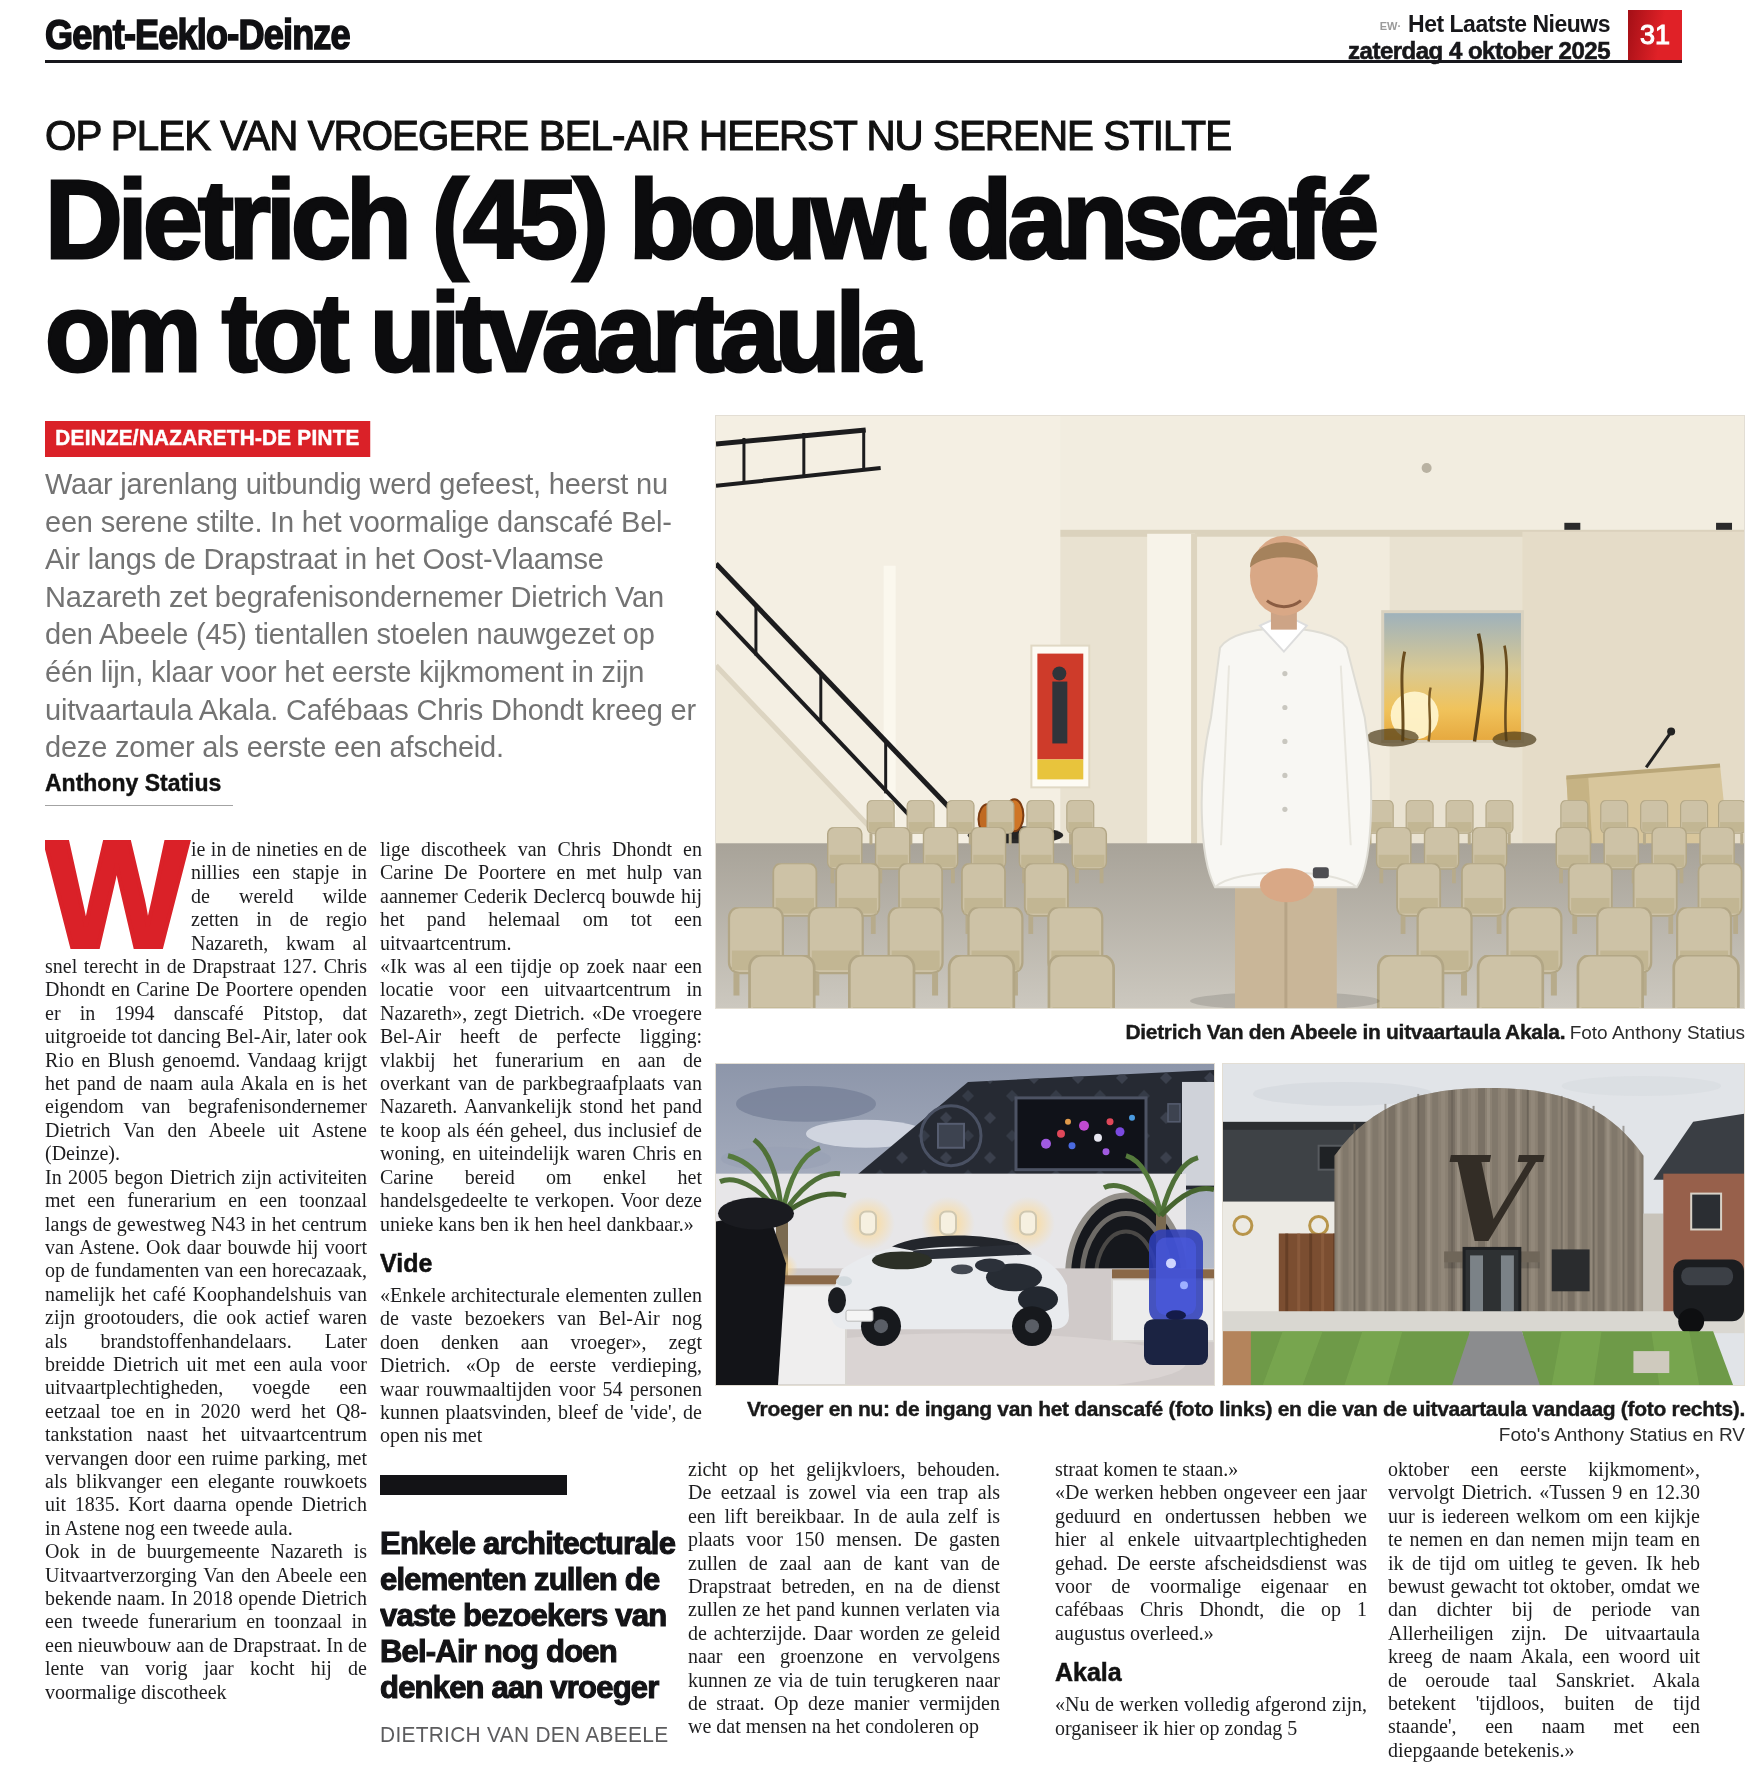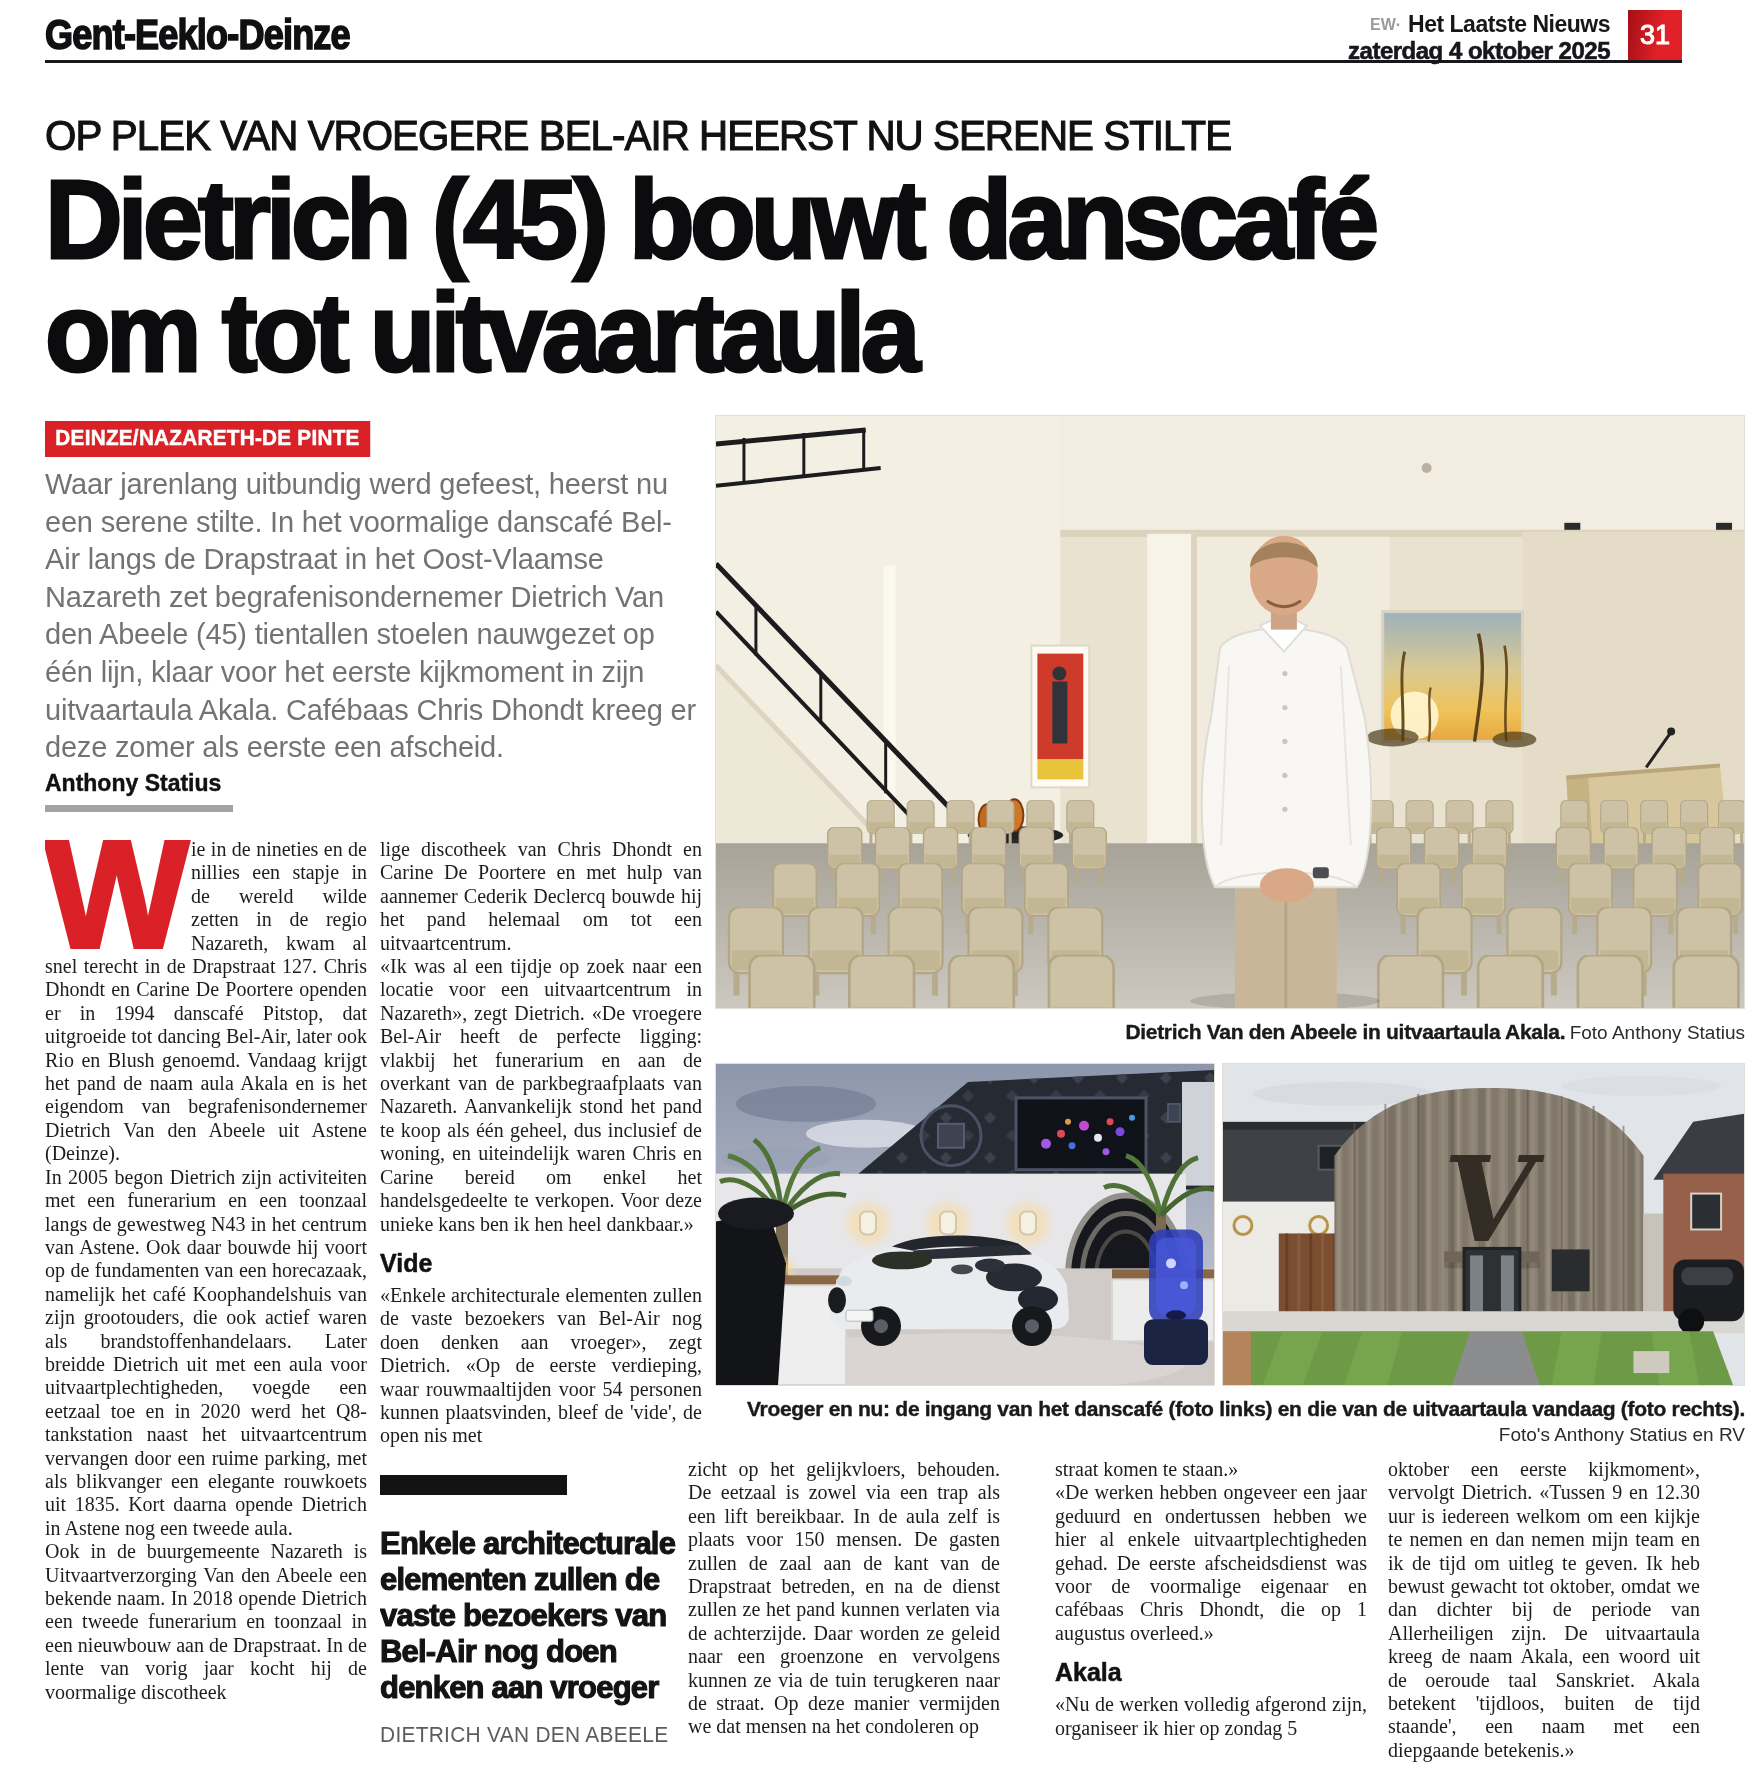--- a/index.html
+++ b/index.html
@@ -4,37 +4,37 @@
 <style>
   html,body{margin:0;padding:0;background:#ffffff;}
   #page{position:relative;width:1756px;height:1774px;background:#fff;overflow:hidden;
         font-family:"Liberation Sans",sans-serif;color:#151515;}
   .abs{position:absolute;}
 
   
   .section-title{left:45px;top:10px;font-size:43px;font-weight:bold;letter-spacing:-1px;
     -webkit-text-stroke:1.6px #101013;color:#101013;transform:scaleX(.84);transform-origin:left top;white-space:nowrap;}
   .mast-right{right:146px;top:12px;text-align:right;line-height:24px;white-space:nowrap;}
-  .edition{font-size:16px;color:#9a9a9a;font-weight:bold;margin-right:7px;vertical-align:2px;}
+  .edition{font-size:11px;color:#9a9a9a;font-weight:bold;margin-right:7px;vertical-align:2px;}
   .brand{font-size:23px;font-weight:bold;color:#17171a;letter-spacing:-0.5px;}
   .mast-date{font-size:24px;font-weight:bold;color:#17171a;letter-spacing:-0.5px;-webkit-text-stroke:.6px #17171a;}
   .pagenum{left:1628px;top:10px;width:54px;height:50px;background:linear-gradient(100deg,#a30f16,#e02127 60%,#e02127);
     color:#fff;display:flex;align-items:center;justify-content:center;font-size:27px;font-weight:400;
     -webkit-text-stroke:1px #fff;}
   .mast-rule{left:45px;top:60px;width:1637px;height:3px;background:#17171c;}
 
   
   .kicker{left:45px;top:112px;font-size:42px;letter-spacing:-1px;color:#111;-webkit-text-stroke:1.1px #111;
     transform:scaleX(.96);transform-origin:left top;white-space:nowrap;}
   .headline{left:45px;top:163px;width:1760px;font-weight:bold;color:#0c0c0e;font-size:112px;line-height:113px;
     letter-spacing:-5px;-webkit-text-stroke:3px #0c0c0e;transform:scaleX(.96);transform-origin:left top;white-space:nowrap;}
   .loctag{left:45px;top:421px;background:#da2128;color:#fff;font-size:22px;font-weight:bold;
     padding:4px 11px 6px;letter-spacing:.3px;-webkit-text-stroke:.5px #fff;transform:scaleX(.94);transform-origin:left top;white-space:nowrap;}
   .lead{left:45px;top:466px;width:656px;font-size:29px;line-height:37.6px;color:#737373;letter-spacing:-0.2px;}
-  .byline{left:45px;top:770px;font-size:23px;font-weight:bold;color:#111;border-bottom:7px solid #a3a3a3;
+  .byline{left:45px;top:770px;font-size:23px;font-weight:bold;color:#111;border-bottom:1px solid #a3a3a3;
     padding:0 12px 8px 0;-webkit-text-stroke:.4px #111;}
 
   
   .col{position:absolute;font-family:"Liberation Serif",serif;font-size:20px;line-height:23.4px;
     text-align:justify;color:#1d1d1f;hyphens:auto;-webkit-hyphens:auto;}
   .col p{margin:0;}
   .col1{left:45px;top:838px;width:322px;height:936px;overflow:hidden;}
   .col2{left:380px;top:838px;width:322px;height:936px;overflow:hidden;}
   .col3{left:688px;top:1458px;width:312px;height:316px;overflow:hidden;}
   .col4{left:1055px;top:1458px;width:312px;height:316px;overflow:hidden;}

